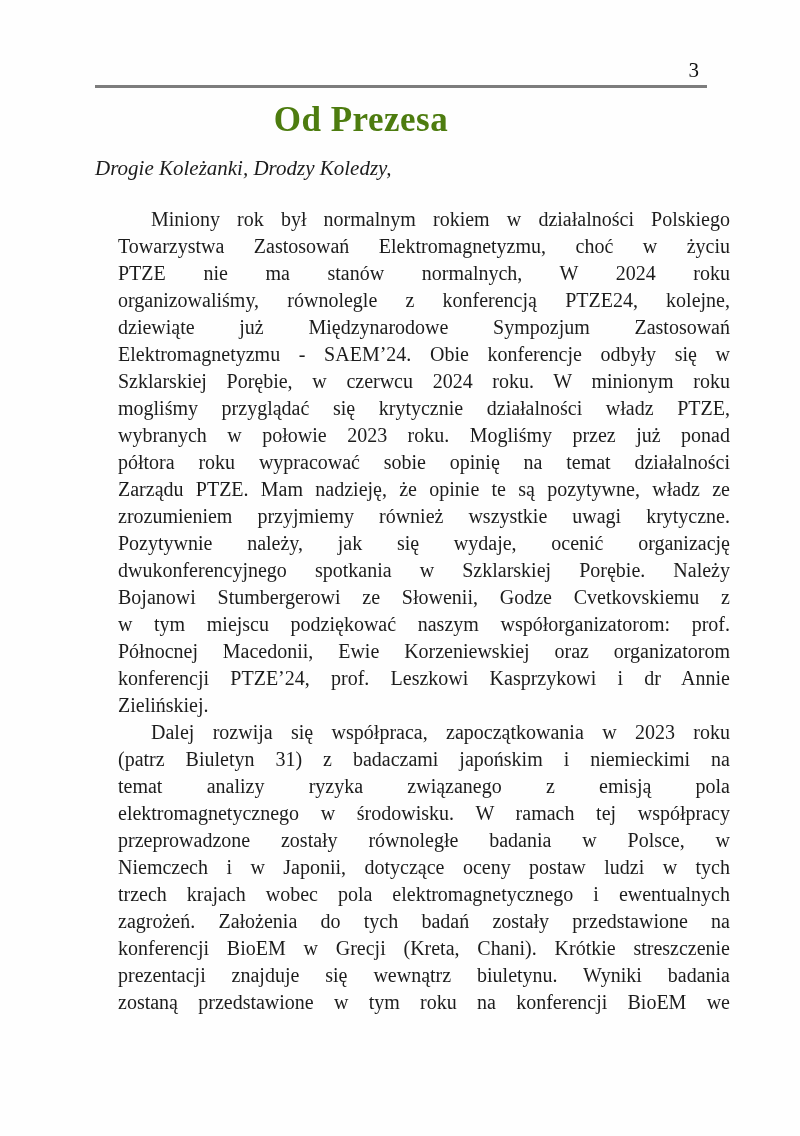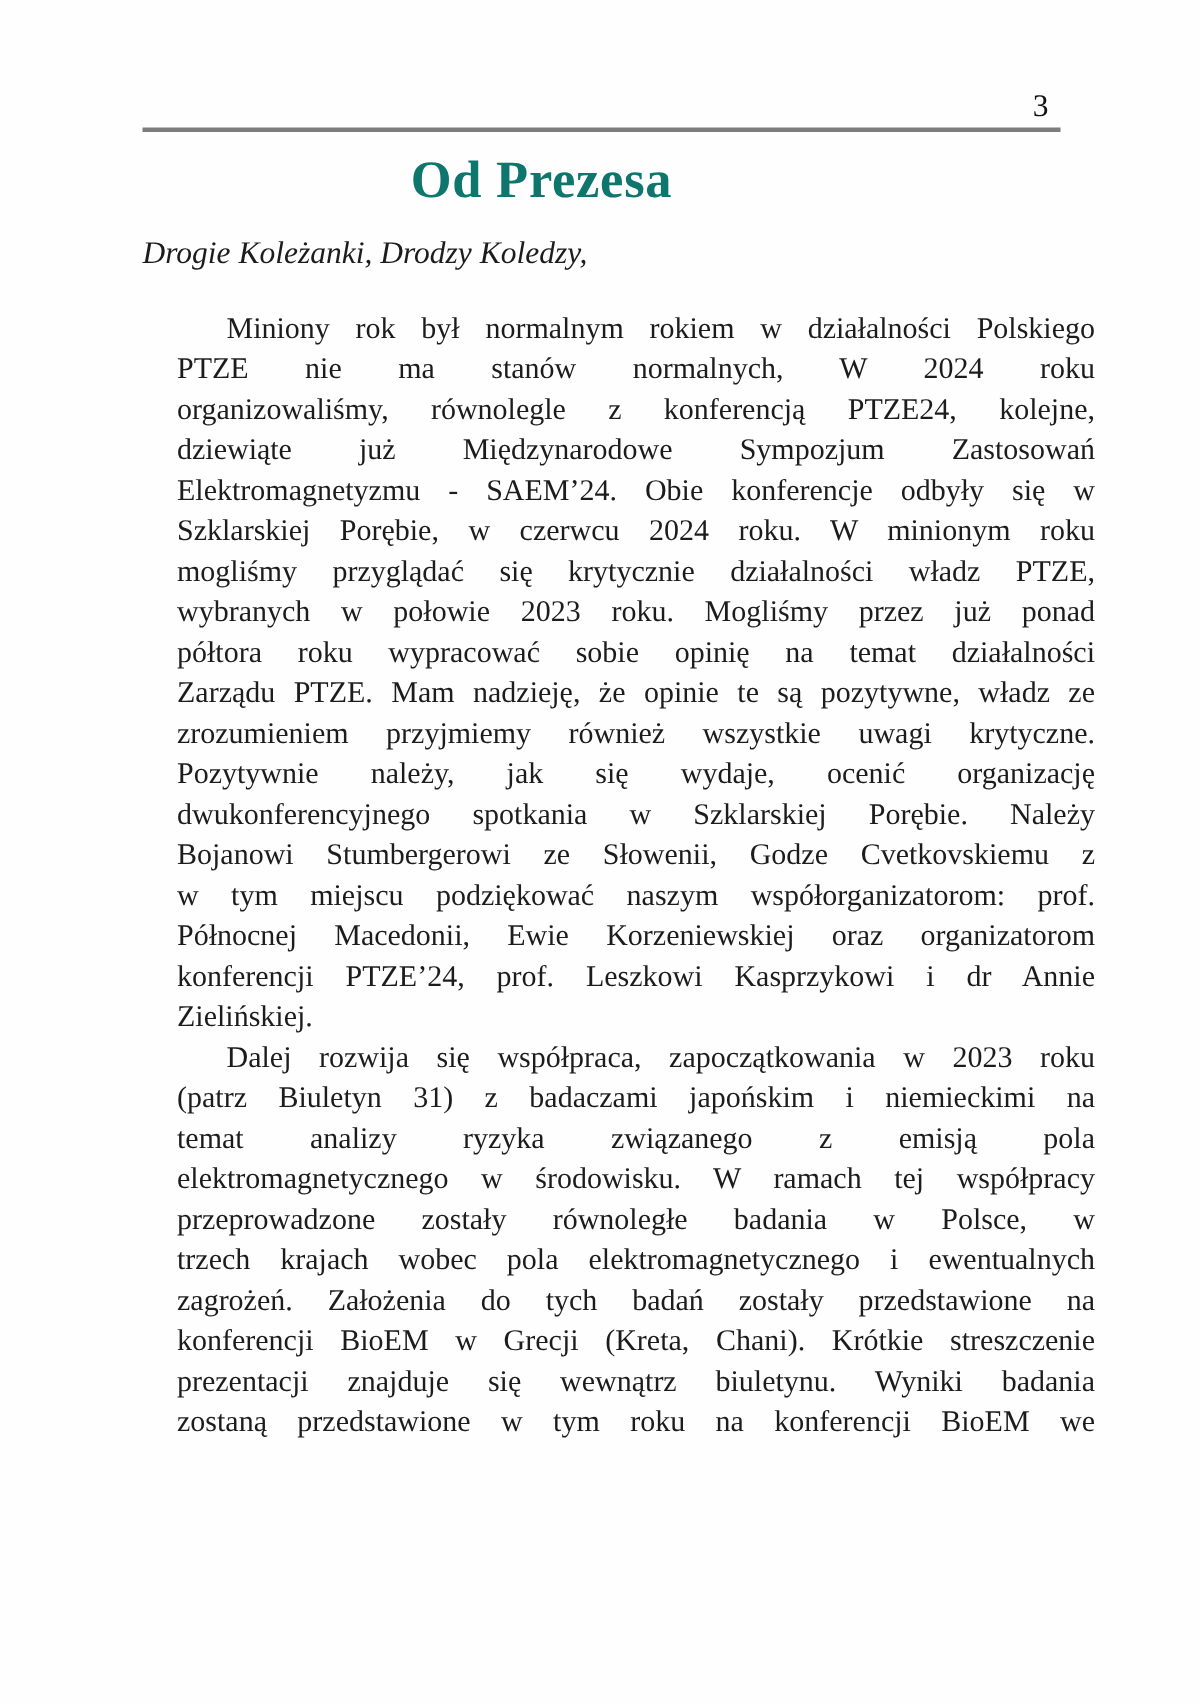--- a/index.html
+++ b/index.html
@@ -35,21 +35,21 @@
   .doc-title {
     position: absolute;
     left: 95px;
     top: 100px;
     width: 612px;
     text-align: center;
     padding-right: 80px;
     font-size: 35px;
     font-weight: bold;
     letter-spacing: 0.5px;
-    color: #0f766e;
+    color: #4d7c0f;
   }
   .greeting {
     position: absolute;
     left: 95px;
     top: 156px;
     width: 612px;
     font-style: italic;
     font-size: 21px;
   }
   .doc-body {
@@ -83,20 +83,21 @@
     <span class="page-number">3</span>
   </div>
 
   <h1 class="doc-title">Od Prezesa</h1>
 
   <div class="greeting">Drogie Koleżanki, Drodzy Koledzy,</div>
 
   <div class="doc-body">
       <div class="paragraph">
         <div class="line indent">Miniony rok był normalnym rokiem w działalności Polskiego</div>
+        <div class="line">Towarzystwa Zastosowań Elektromagnetyzmu, choć w życiu</div>
         <div class="line">PTZE nie ma stanów normalnych, W 2024 roku</div>
         <div class="line">organizowaliśmy, równolegle z konferencją PTZE24, kolejne,</div>
         <div class="line">dziewiąte już Międzynarodowe Sympozjum Zastosowań</div>
         <div class="line">Elektromagnetyzmu - SAEM’24. Obie konferencje odbyły się w</div>
         <div class="line">Szklarskiej Porębie, w czerwcu 2024 roku. W minionym roku</div>
         <div class="line">mogliśmy przyglądać się krytycznie działalności władz PTZE,</div>
         <div class="line">wybranych w połowie 2023 roku. Mogliśmy przez już ponad</div>
         <div class="line">półtora roku wypracować sobie opinię na temat działalności</div>
         <div class="line">Zarządu PTZE. Mam nadzieję, że opinie te są pozytywne, władz ze</div>
         <div class="line">zrozumieniem przyjmiemy również wszystkie uwagi krytyczne.</div>
@@ -107,20 +108,21 @@
         <div class="line">Północnej Macedonii, Ewie Korzeniewskiej oraz organizatorom</div>
         <div class="line">konferencji PTZE’24, prof. Leszkowi Kasprzykowi i dr Annie</div>
         <div class="line no-justify">Zielińskiej.</div>
       </div>
       <div class="paragraph">
         <div class="line indent">Dalej rozwija się współpraca, zapoczątkowania w 2023 roku</div>
         <div class="line">(patrz Biuletyn 31) z badaczami japońskim i niemieckimi na</div>
         <div class="line">temat analizy ryzyka związanego z emisją pola</div>
         <div class="line">elektromagnetycznego w środowisku. W ramach tej współpracy</div>
         <div class="line">przeprowadzone zostały równoległe badania w Polsce, w</div>
+        <div class="line">Niemczech i w Japonii, dotyczące oceny postaw ludzi w tych</div>
         <div class="line">trzech krajach wobec pola elektromagnetycznego i ewentualnych</div>
         <div class="line">zagrożeń. Założenia do tych badań zostały przedstawione na</div>
         <div class="line">konferencji BioEM w Grecji (Kreta, Chani). Krótkie streszczenie</div>
         <div class="line">prezentacji znajduje się wewnątrz biuletynu. Wyniki badania</div>
         <div class="line">zostaną przedstawione w tym roku na konferencji BioEM we</div>
       </div>
     </div>
 
 </div>
 

